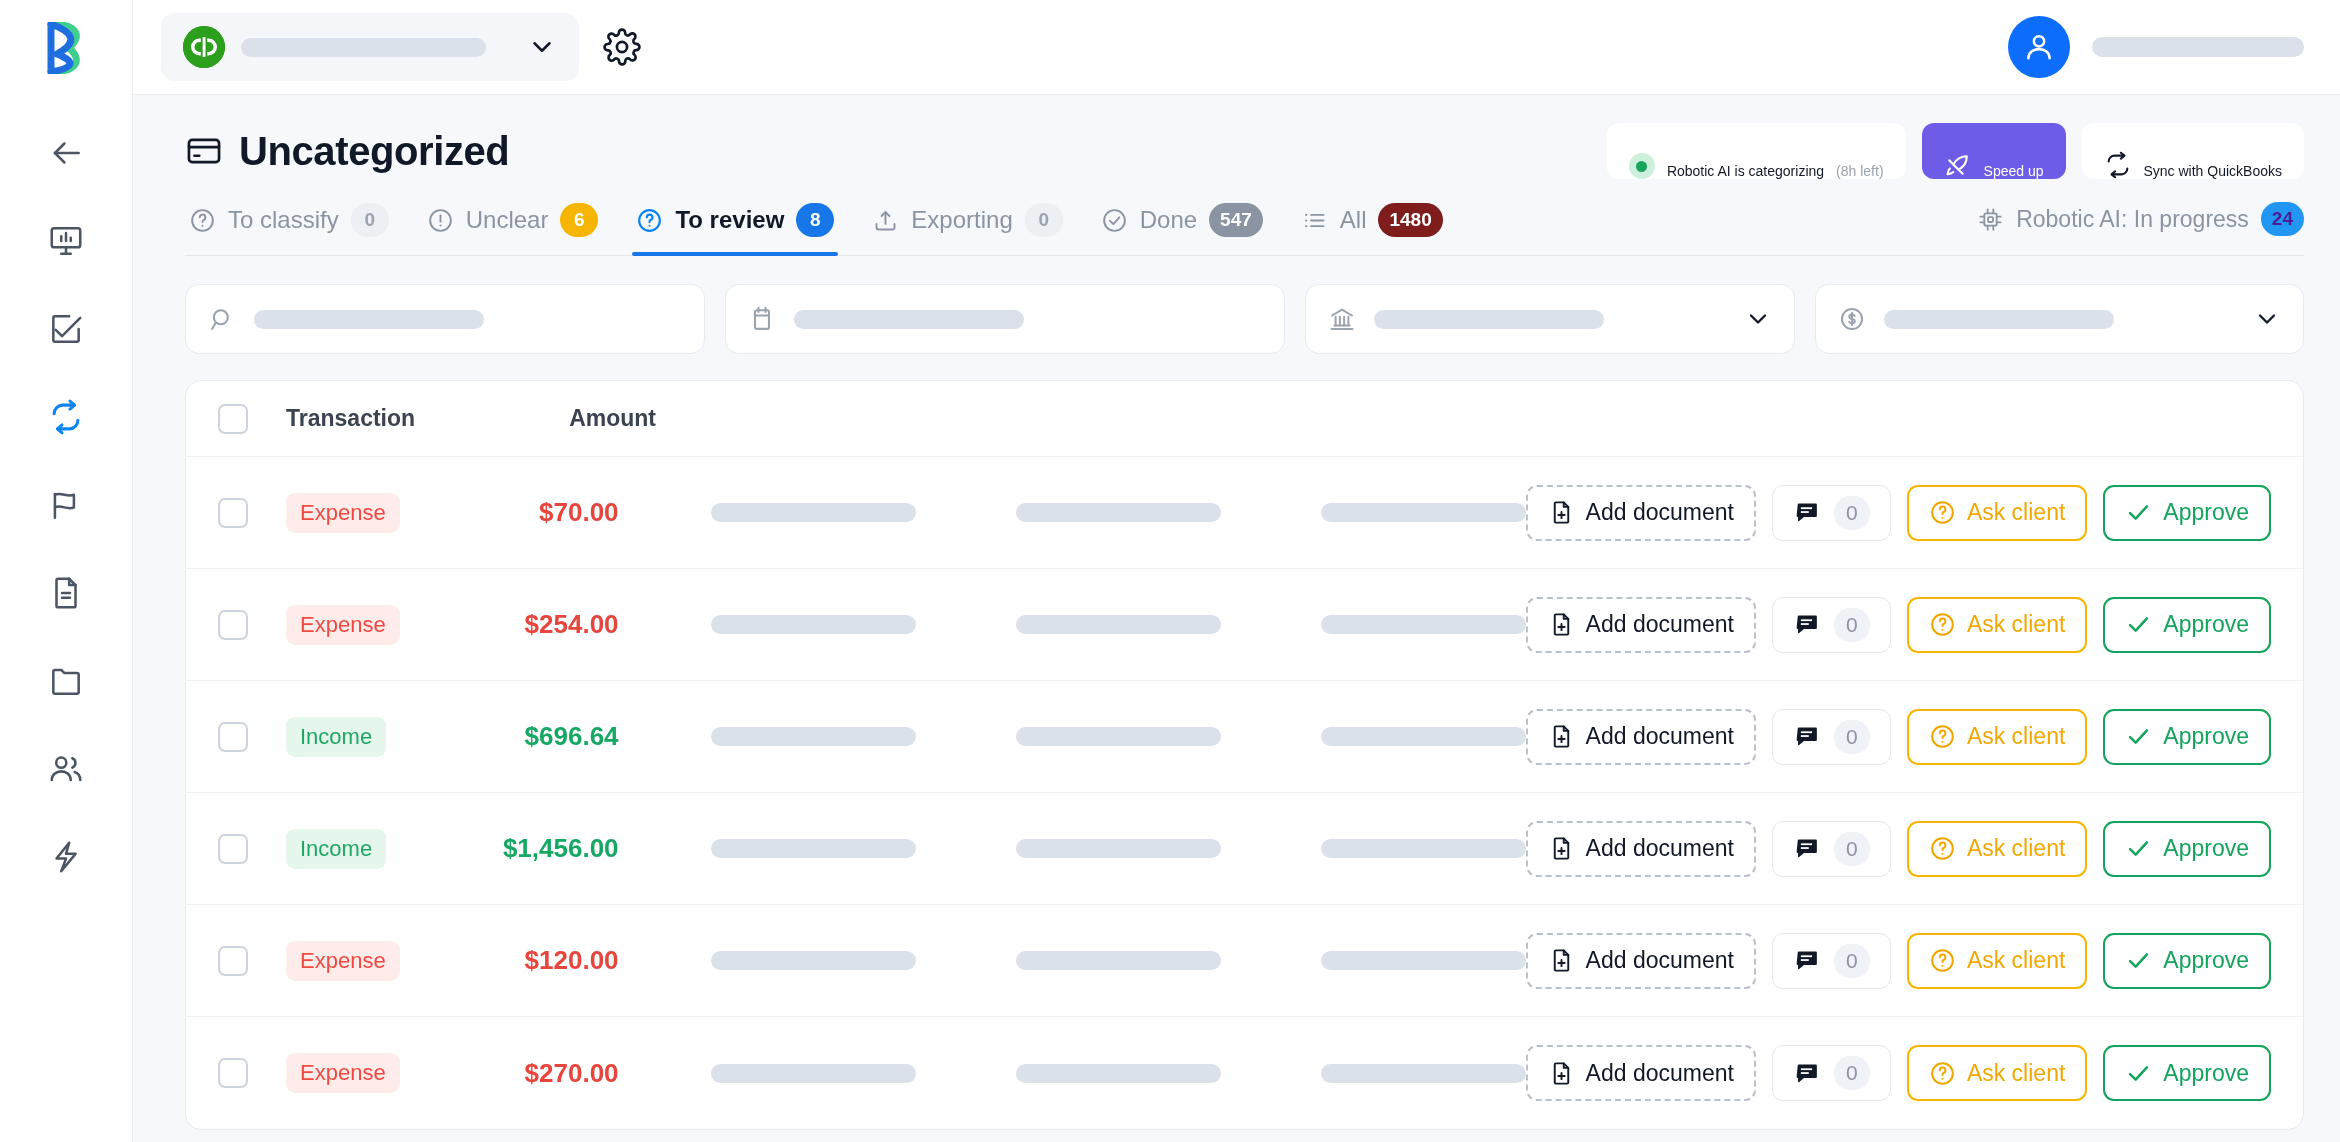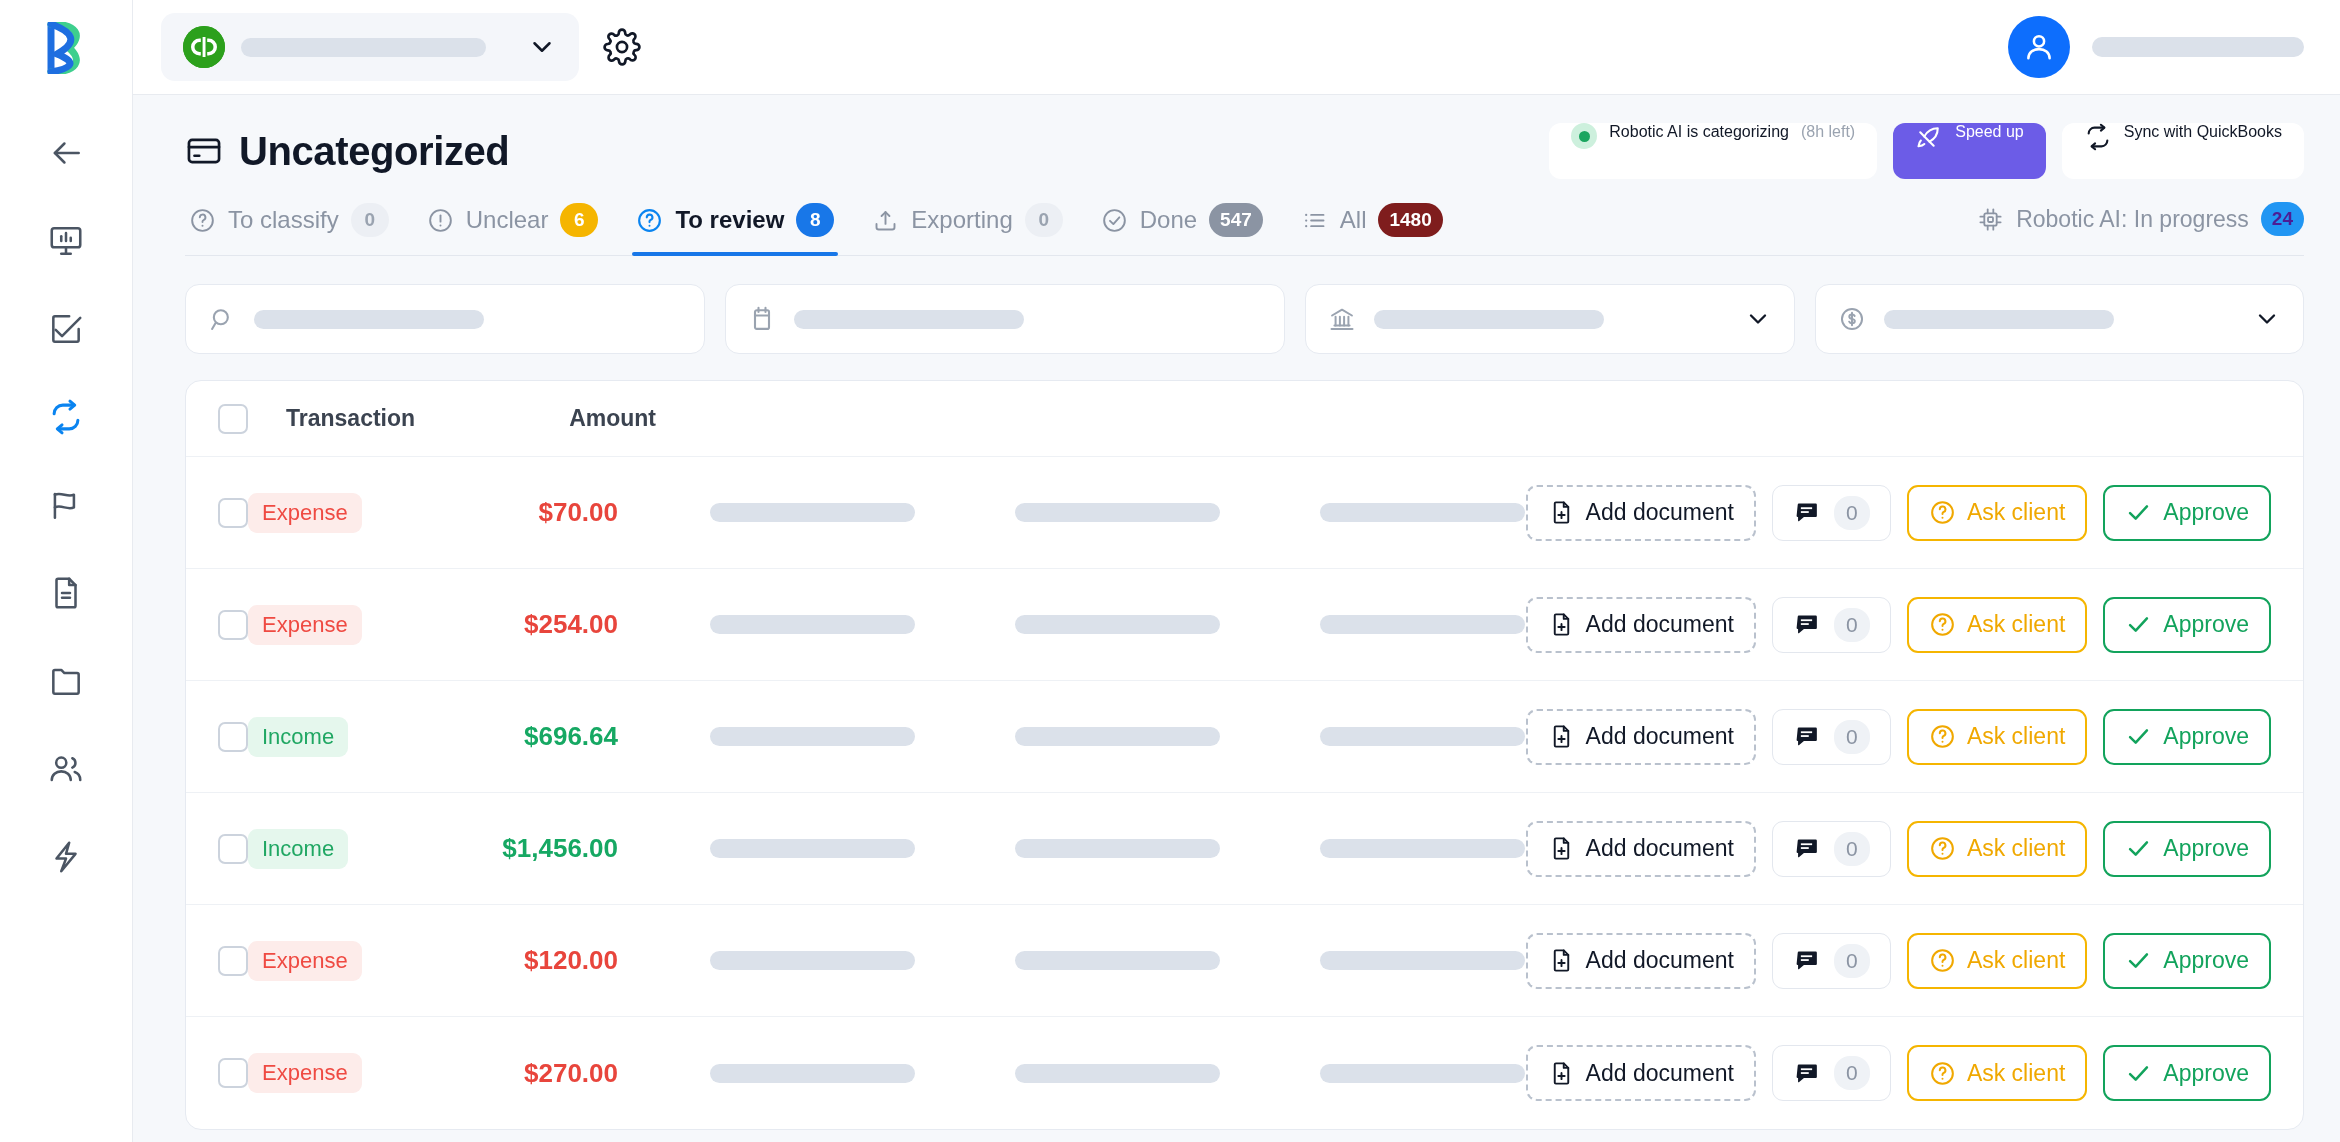--- a/index.html
+++ b/index.html
@@ -57,22 +57,22 @@
   
   .page-head {
     padding: 28px 36px 0 52px; display:flex; align-items:center; gap: 31px; flex: 0 0 auto;
   }
   .page-title-wrap { display:flex; align-items:center; gap: 16px; }
   .page-title-icon { color:#111827; display:flex; }
   .page-title-icon svg { width: 38px; height: 38px; }
   .page-title { font-size: 40px; font-weight: 700; color:#111827; letter-spacing:-0.4px; }
   .head-actions { margin-left: auto; display:flex; align-items:center; gap: 16px; }
   .pill {
-    height: 56px; border-radius: 12px; display:flex; align-items:flex-start; gap: 12px;
-    padding: 0 22px; font-size: 16px; background:#fff; color:#111827; white-space:nowrap;
+    height: 56px; border-radius: 12px; display:flex; align-items:flex-end; gap: 12px;
+    padding: 0 22px; font-size: 14px; background:#fff; color:#111827; white-space:nowrap;
   }
   .pill .dot-wrap { width:26px; height:26px; border-radius:50%; background:#cdf0dd; display:flex; align-items:center; justify-content:center;}
   .pill .dot { width:11px;height:11px;border-radius:50%; background:#1aa55f;}
   .muted { color:#9aa3b0; }
   .pill-primary { background:#6c5ce7; color:#fff; }
   .pill-primary svg { width:26px;height:26px; }
   .pill svg { width: 28px; height: 28px; }
 
   
   .tabsbar {
@@ -119,21 +119,21 @@
   .f-account { flex: 1; }
   .f-amount { flex: 1; }
 
   
   .table-card {
     margin: 26px 36px 0 52px; background:#fff; border:1px solid #e6eaf1; border-radius: 16px;
     overflow:hidden; flex: 0 0 auto;
   }
   .thead { height: 76px; display:flex; align-items:center; border-bottom:1px solid #eef1f5; padding: 0 32px; }
   .cb { width:30px; height:30px; border:2px solid #ccd3dd; border-radius:7px; background:#fff; flex:0 0 30px; }
-  .col-type { width: 200px; }
+  .col-type { width: 200px; margin-left: 38px; }
   .col-amount { width: 170px; text-align:right; }
   .th { font-size: 23px; font-weight: 600; color:#3b4350; }
   .th.t-transaction { width: 200px; margin-left: 38px; }
   .th.t-amount { width: 170px; text-align: right; }
 
   .row { height: 112px; display:flex; align-items:center; padding: 0 32px; border-bottom:1px solid #eef1f5; }
   .row:last-child { border-bottom: none; }
   .chip {
     display:inline-flex; align-items:center; justify-content:center; height: 40px; padding: 0 14px;
     border-radius: 9px; font-size: 22px;

